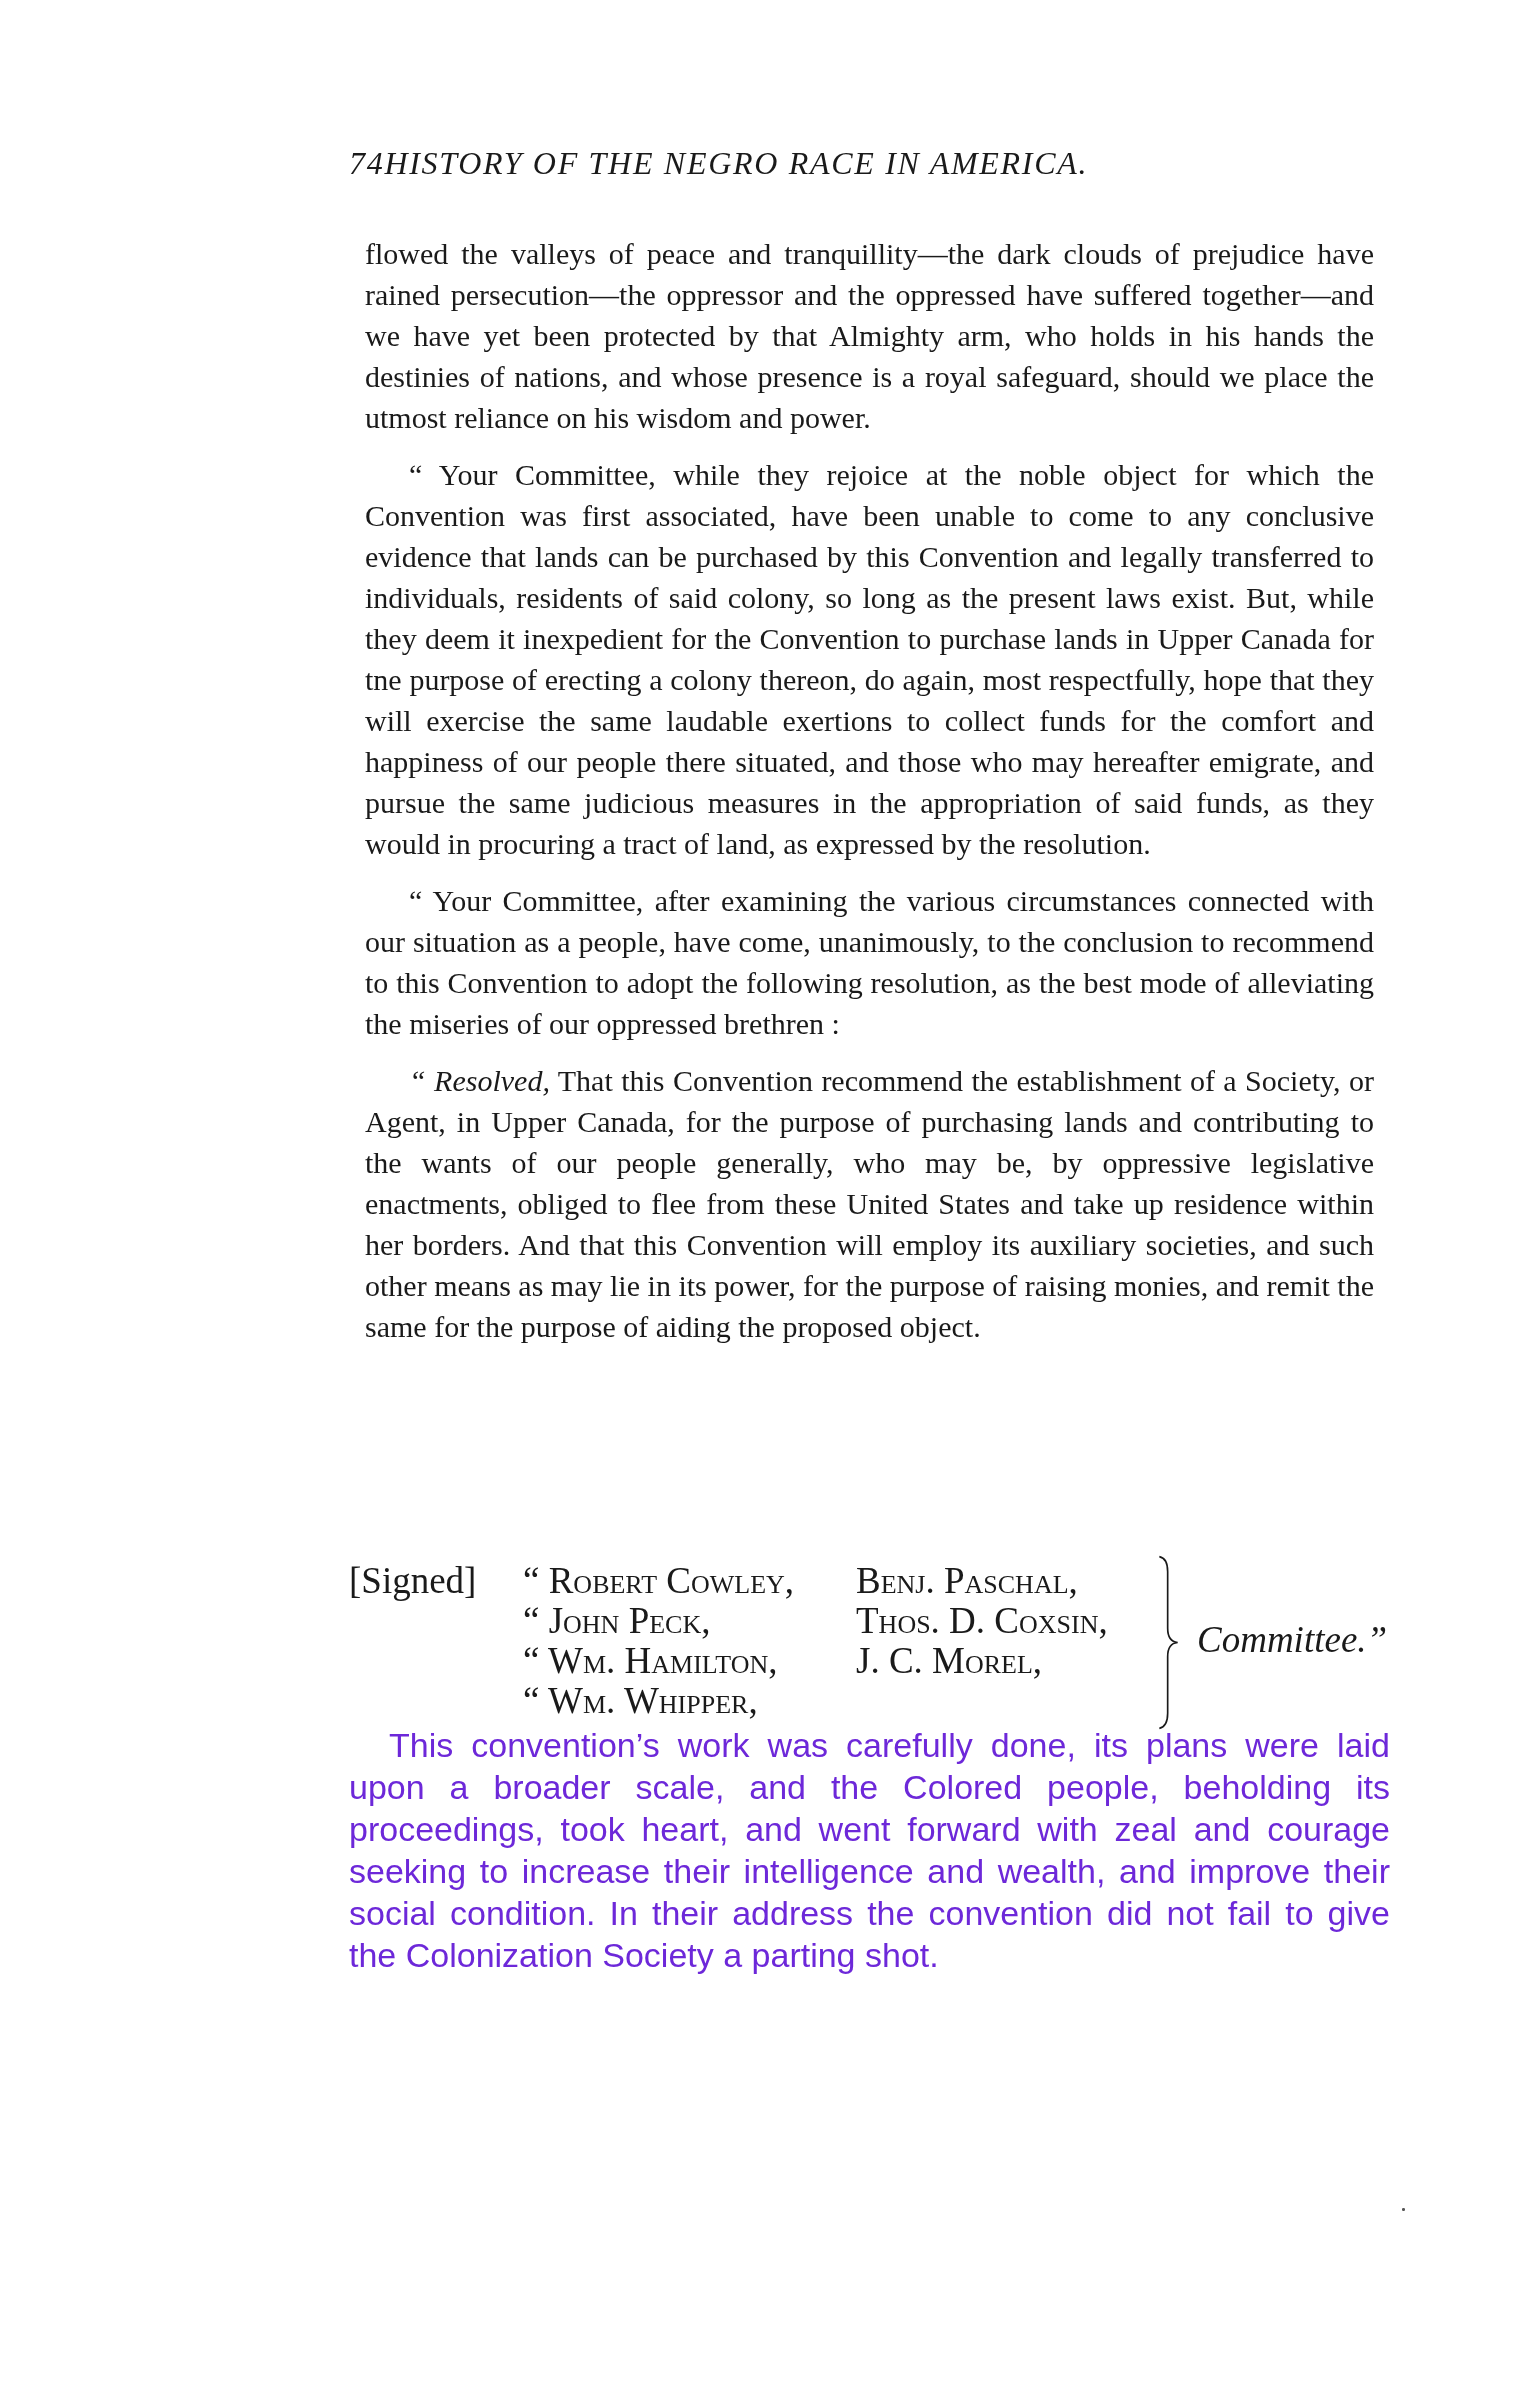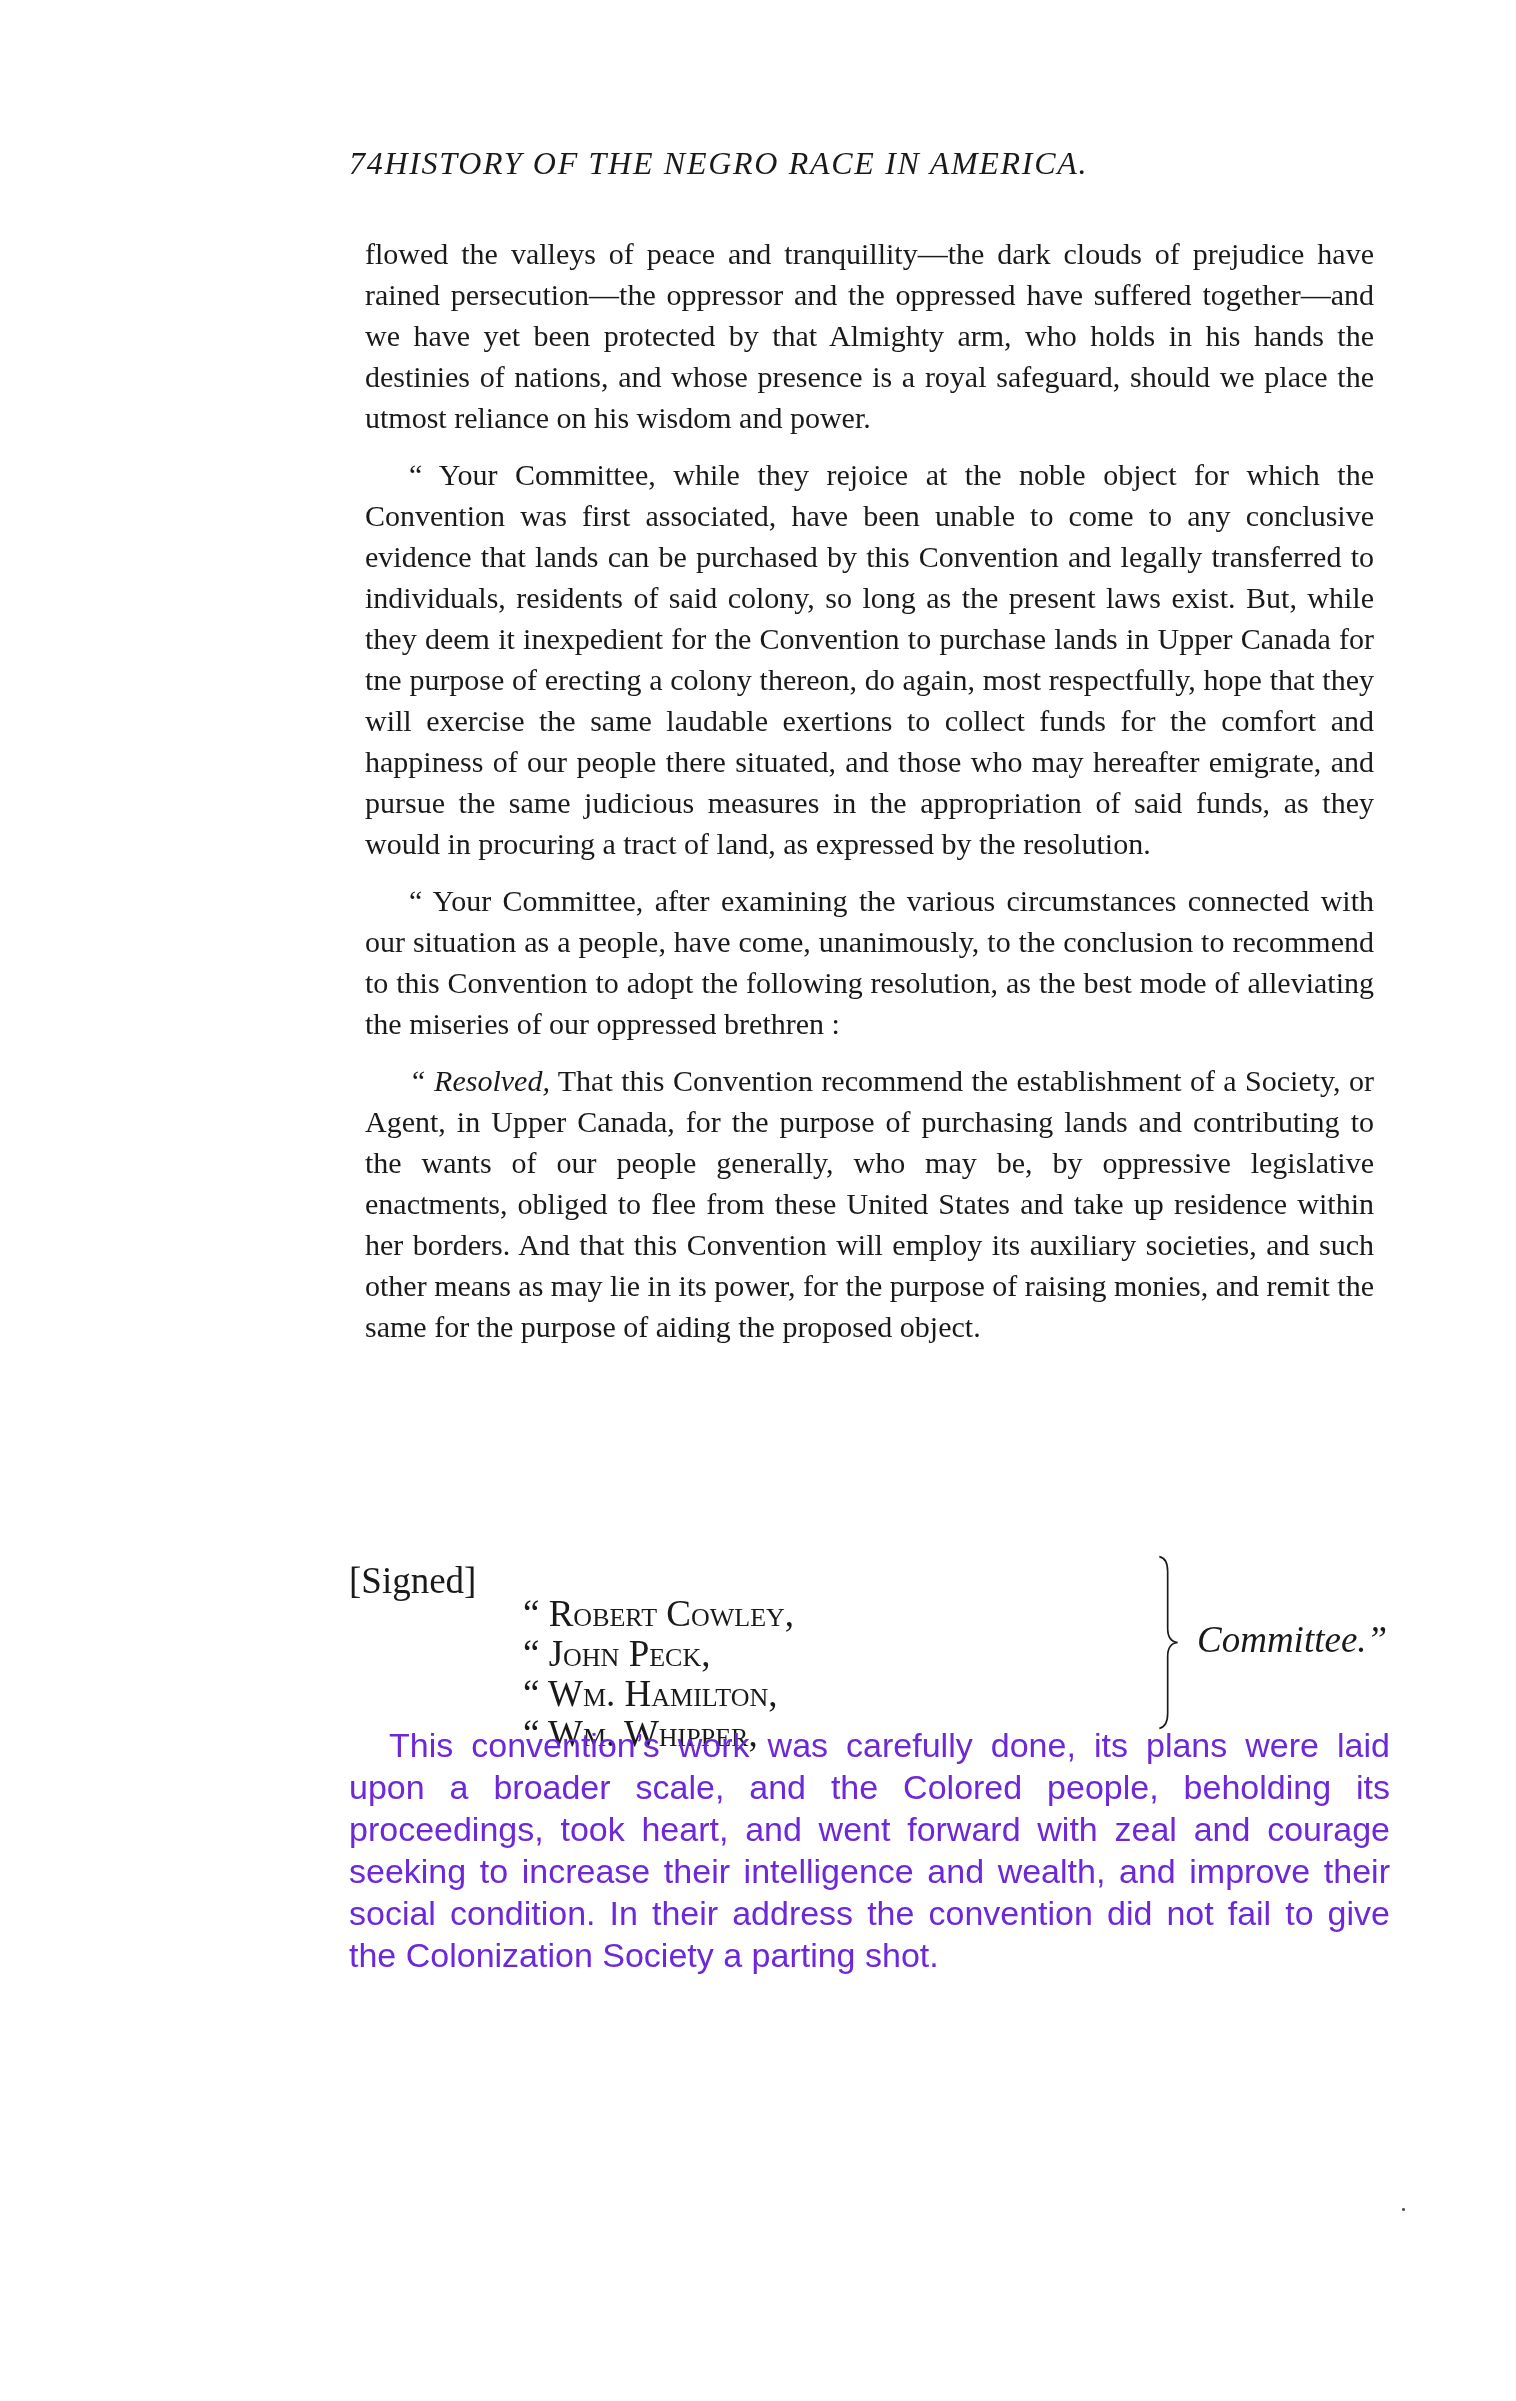--- a/index.html
+++ b/index.html
@@ -9,21 +9,21 @@
   .running-head { position: absolute; top: 145px; left: 0; width: 1041px;
                   font-size: 32px; font-style: italic; letter-spacing: 1.7px; white-space: nowrap; }
   .running-head .pn { font-style: italic; }
   .body { position: absolute; top: 217px; left: 0; width: 1041px; font-size: 30px;
           line-height: 41px; text-align: justify; }
   .body p { margin: 16px; }
   .body p.indent { text-indent: 44px; }
   .body .it { font-style: italic; }
   .sig { position: absolute; top: 1561px; left: 0; width: 1041px; height: 177px; font-size: 37px; line-height: 40px; }
   .sig .signed { position: absolute; left: 0; top: 0; }
-  .sig .col1 { position: absolute; left: 174px; top: 0; font-variant: small-caps; margin-top: 33px; }
+  .sig .col1 { position: absolute; left: 174px; top: 0; font-variant: small-caps; }
   .sig .col2 { position: absolute; left: 507px; top: 0; font-variant: small-caps; }
   .sig .brace { position: absolute; left: 807px; top: -6.7px; width: 25px; height: 177px; }
   .sig .committee { position: absolute; left: 848px; top: 59px; font-style: italic; }
   .final { position: absolute; top: 1724px; left: 0; width: 1041px; font-size: 34px;
            line-height: 42px; text-align: justify; font-family: "Liberation Sans", "DejaVu Sans", sans-serif; color: #6d28d9; }
   .final p { margin: 0; text-indent: 40px; }
   .dot { position: absolute; left: 1402px; top: 2208px; width: 2.5px; height: 2.5px; background: #555; border-radius: 50%; }
 </style>
 </head>
 <body>
@@ -41,20 +41,25 @@
   </div>
 
   <div class="sig">
     <div class="signed">[Signed]</div>
     <div class="col1">
       <div>“ Robert Cowley,</div>
       <div>“ John Peck,</div>
       <div>“ Wm. Hamilton,</div>
       <div>“ Wm. Whipper,</div>
     </div>
+    <div class="col2">
+      <div>Benj. Paschal,</div>
+      <div>Thos. D. Coxsin,</div>
+      <div>J. C. Morel,</div>
+    </div>
     <svg class="brace" viewBox="0 0 30 210">
       <path d="M4 2 Q14 4 14 20 L14 88 Q14 104 26 105 Q14 106 14 122 L14 190 Q14 206 4 208" fill="none" stroke="#1a1a1a" stroke-width="2"></path>
     </svg>
     <div class="committee">Committee.”</div>
   </div>
 
   <div class="final">
     <p>This convention’s work was carefully done, its plans were laid upon a broader scale, and the Colored people, beholding its proceedings, took heart, and went forward with zeal and courage seeking to increase their intelligence and wealth, and improve their social condition.  In their address the convention did not fail to give the Colonization Society a parting shot.</p>
   </div>
 </div>

